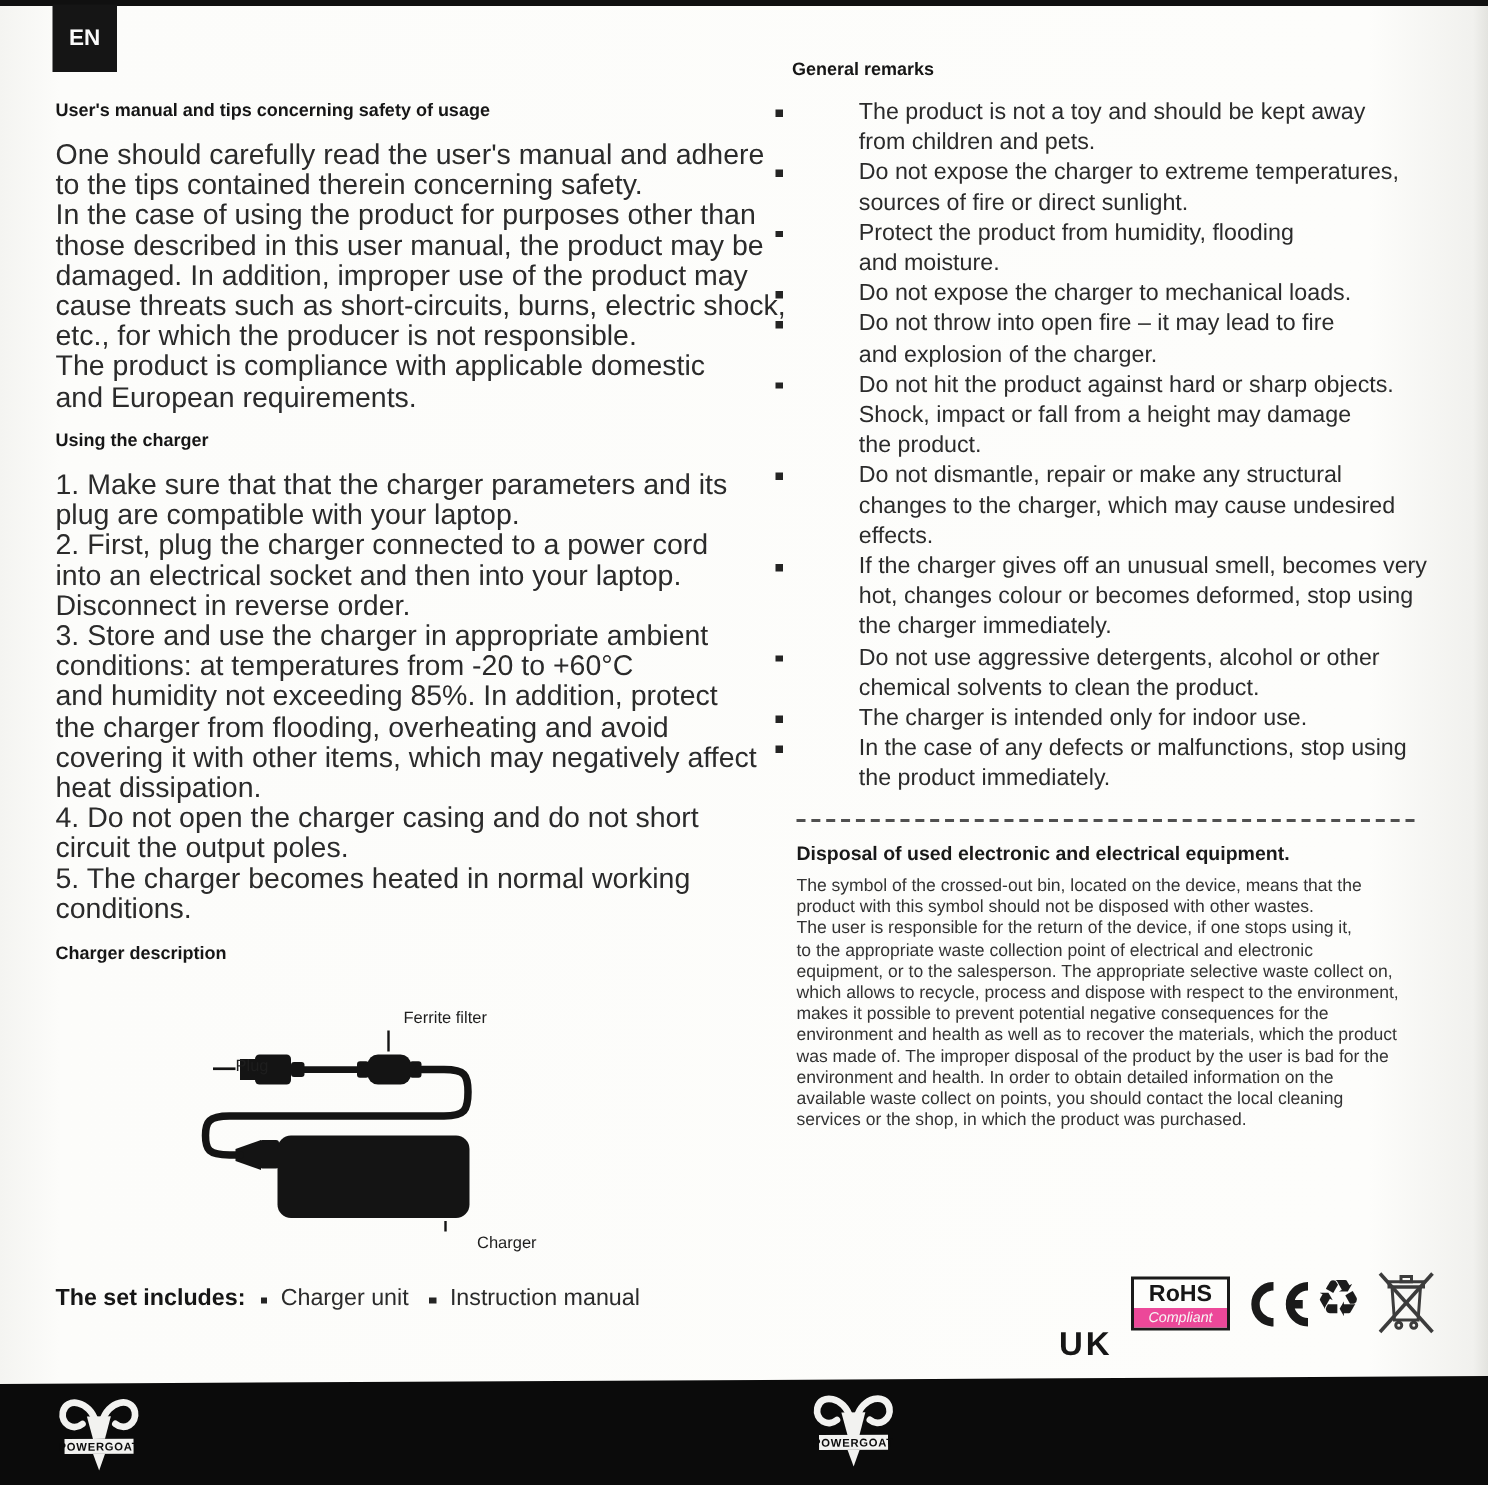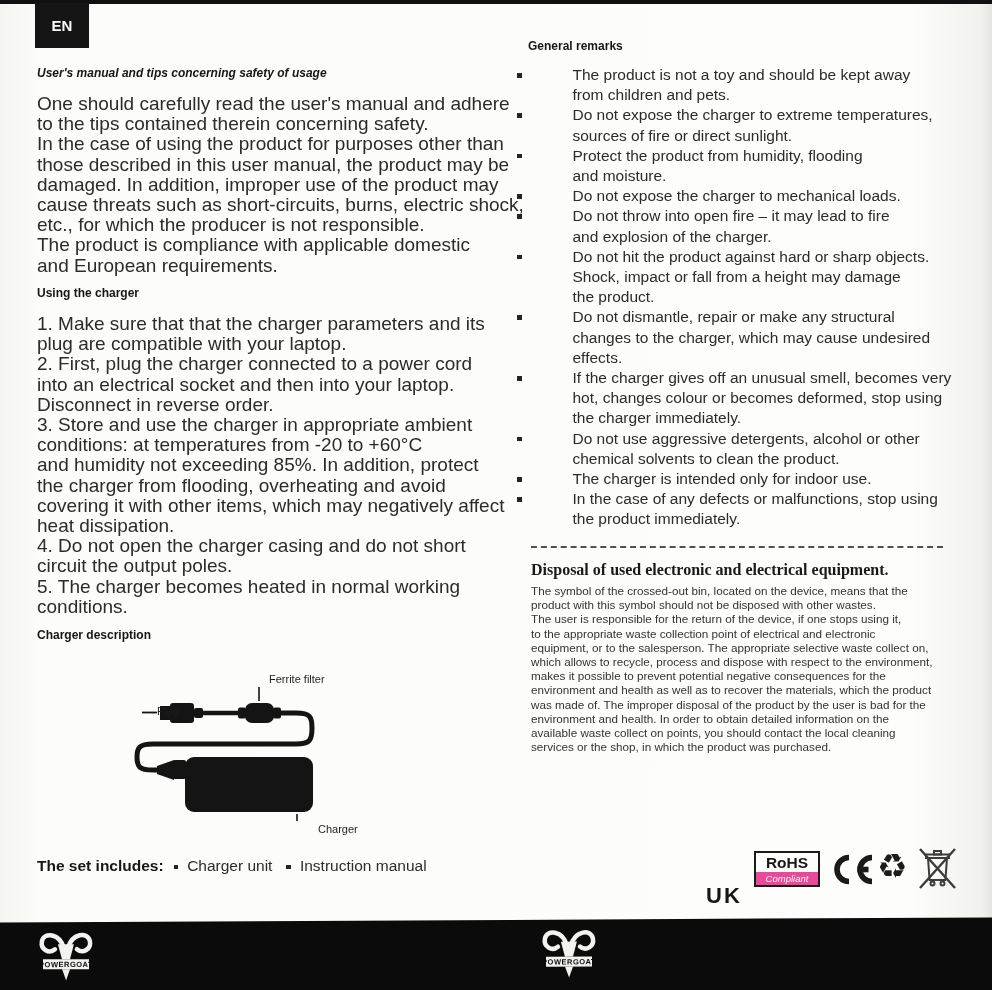--- a/index.html
+++ b/index.html
@@ -3,35 +3,35 @@
 <meta charset="utf-8">
 <style>
   html,body { margin:0; padding:0; background:#d8d8d4; }
   .page {
     position:relative; width:992px; height:990px; overflow:hidden;
     background:linear-gradient(90deg,#f4f4f1 0%, #fcfcfa 4%, #fdfdfb 92%, #f1f1ee 99%, #e3e3df 100%);
     font-family:"Liberation Sans", sans-serif; color:#272727;
   }
   .topstrip { position:absolute; left:0; top:0; width:100%; height:4px; background:#101010; }
   .en-badge {
-    position:absolute; left:35px; top:3px; width:54px; height:45px; background:#151515;
+    position:absolute; left:35px; top:3px; width:43px; height:45px; background:#151515;
     color:#fafafa; font-weight:bold; font-size:15px; display:flex; align-items:center; justify-content:center;
   }
   .h { position:absolute; font-weight:bold; font-size:12px; color:#161616; white-space:pre;text-align:right; }
   .body-text { position:absolute; font-size:19px; line-height:20.2px; white-space:pre; color:#2b2b2b; }
 
   
   .bullets { position:absolute; left:517px; top:65px; margin:0; padding:0; list-style:none;
              font-size:15.5px; line-height:20.2px; color:#2b2b2b; }
   .bullets li { display:flex;gap:42px; }
   .sq { width:4.5px; height:4.5px; background:#242424; margin:8px 9px 0 0; flex:none; }
   .bt { white-space:pre; }
 
   .dashed { position:absolute; left:531px; top:546px; width:412px; height:0; border-top:2px dashed #505050; }
-  .disposal-h { position:absolute; left:531px; top:561px; font-size:16px; font-weight:bold; color:#191919; white-space:pre;font-family:Liberation Serif, serif; }
+  .disposal-h { position:absolute; left:531px; top:561px; font-size:13px; font-weight:bold; color:#191919; white-space:pre; }
   .disposal-b { position:absolute; left:531px; top:584px; font-size:11.7px; line-height:14.2px; white-space:pre; color:#333; }
 
   
   .diagram { position:absolute; left:20px; top:660px; width:460px; height:190px; }
   .diagram svg { position:absolute; left:0; top:0; }
   .lbl { position:absolute; font-size:11px; color:#1e1e1e; white-space:pre;padding-left:40px; }
   .lbl-ferrite { left:209px; top:13px; }
   .lbl-plug   { left:97px;  top:45px; }
   .lbl-charger{ left:258px; top:163px; }
 
@@ -62,21 +62,21 @@
 </head>
 <body>
 
 <div class="page">
   <div class="topstrip"></div>
 
   <div class="en-badge">
     <span>EN</span>
   </div>
 
-  <div class="h" style="left:37px; top:66px;font-style:italic;">User's manual and tips concerning safety of usage</div>
+  <div class="h" style="left:37px; top:66px;">User's manual and tips concerning safety of usage</div>
   <div class="body-text" style="left:37px; top:94px;">One should carefully read the user's manual and adhere
 to the tips contained therein concerning safety.
 In the case of using the product for purposes other than
 those described in this user manual, the product may be
 damaged. In addition, improper use of the product may
 cause threats such as short-circuits, burns, electric shock,
 etc., for which the producer is not responsible.
 The product is compliance with applicable domestic
 and European requirements.</div>
 

